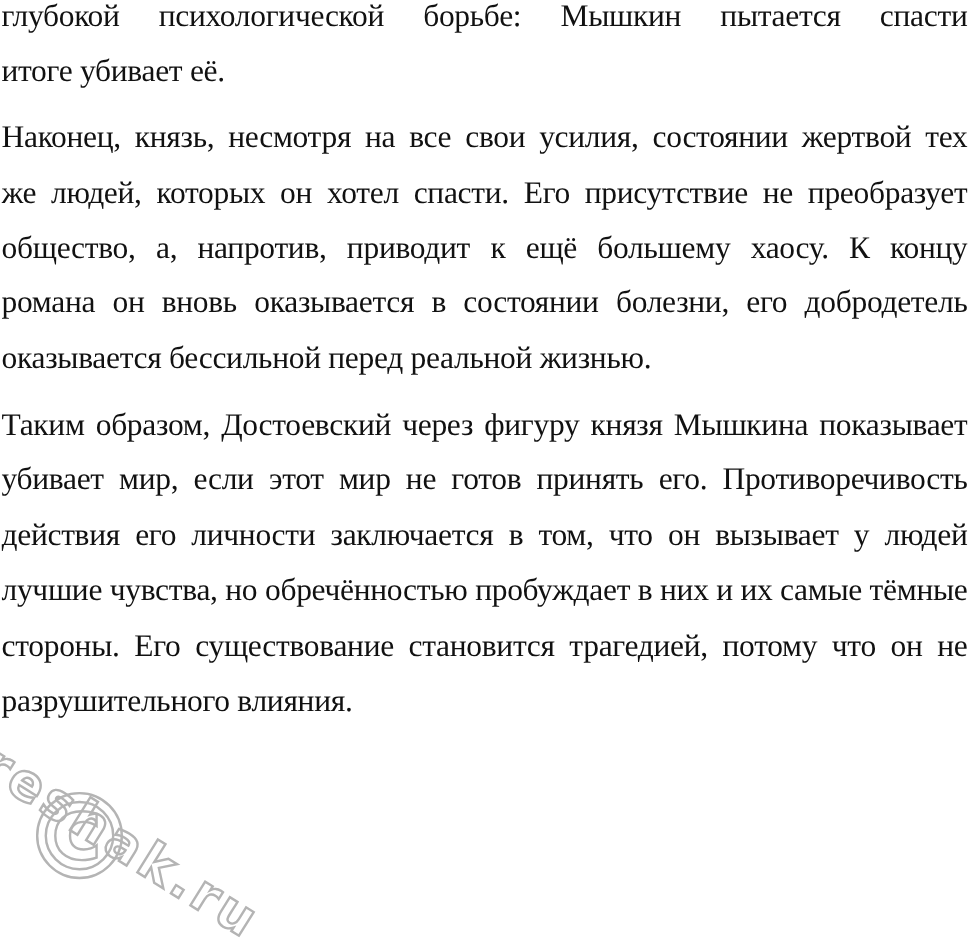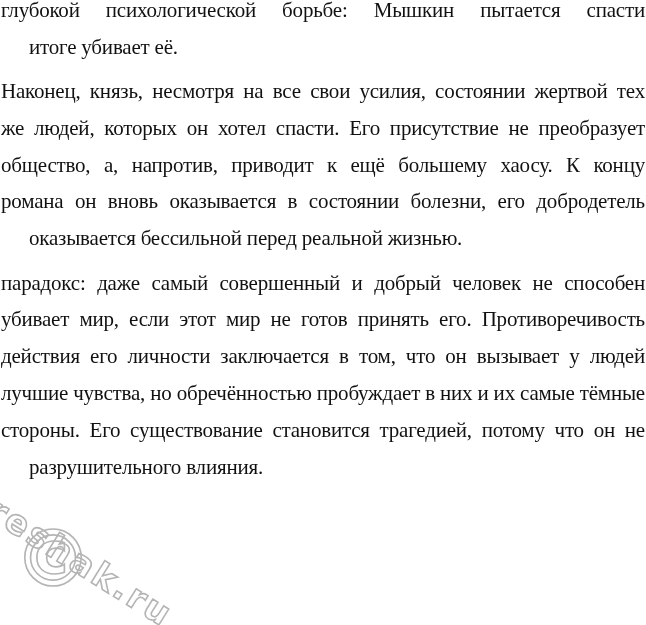--- a/index.html
+++ b/index.html
@@ -34,21 +34,20 @@
     letter-spacing: -0.2px;
     line-height: 36.8px;
     height: 36.8px;
     overflow: hidden;
     text-align: justify;
     text-align-last: justify;
     white-space: normal;
   }
   .ln.last {
     text-align-last: left;
-    padding-left: 28px;
   }
   
   .watermark {
     position: absolute;
     left: 0; top: 0;
     width: 100%; height: 100%;
     z-index: 0;
     pointer-events: none;
   }
   .wm-site {
@@ -92,21 +91,21 @@
         <div class="ln last">итоге убивает её.</div>
       </div>
       <div class="para">
         <div class="ln">Наконец, князь, несмотря на все свои усилия, состоянии жертвой тех</div>
         <div class="ln">же людей, которых он хотел спасти. Его присутствие не преобразует</div>
         <div class="ln">общество, а, напротив, приводит к ещё большему хаосу. К концу</div>
         <div class="ln">романа он вновь оказывается в состоянии болезни, его добродетель</div>
         <div class="ln last">оказывается бессильной перед реальной жизнью.</div>
       </div>
       <div class="para">
-        <div class="ln">парадокс: даже самый совершенный и добрый человек не способен</div>
+        <div class="ln">Таким образом, Достоевский через фигуру князя Мышкина показывает</div>
         <div class="ln">убивает мир, если этот мир не готов принять его. Противоречивость</div>
         <div class="ln">действия его личности заключается в том, что он вызывает у людей</div>
         <div class="ln">лучшие чувства, но обречённостью пробуждает в них и их самые тёмные</div>
         <div class="ln">стороны. Его существование становится трагедией, потому что он не</div>
         <div class="ln last">разрушительного влияния.</div>
       </div>
     </div>
 
 </div>
 

